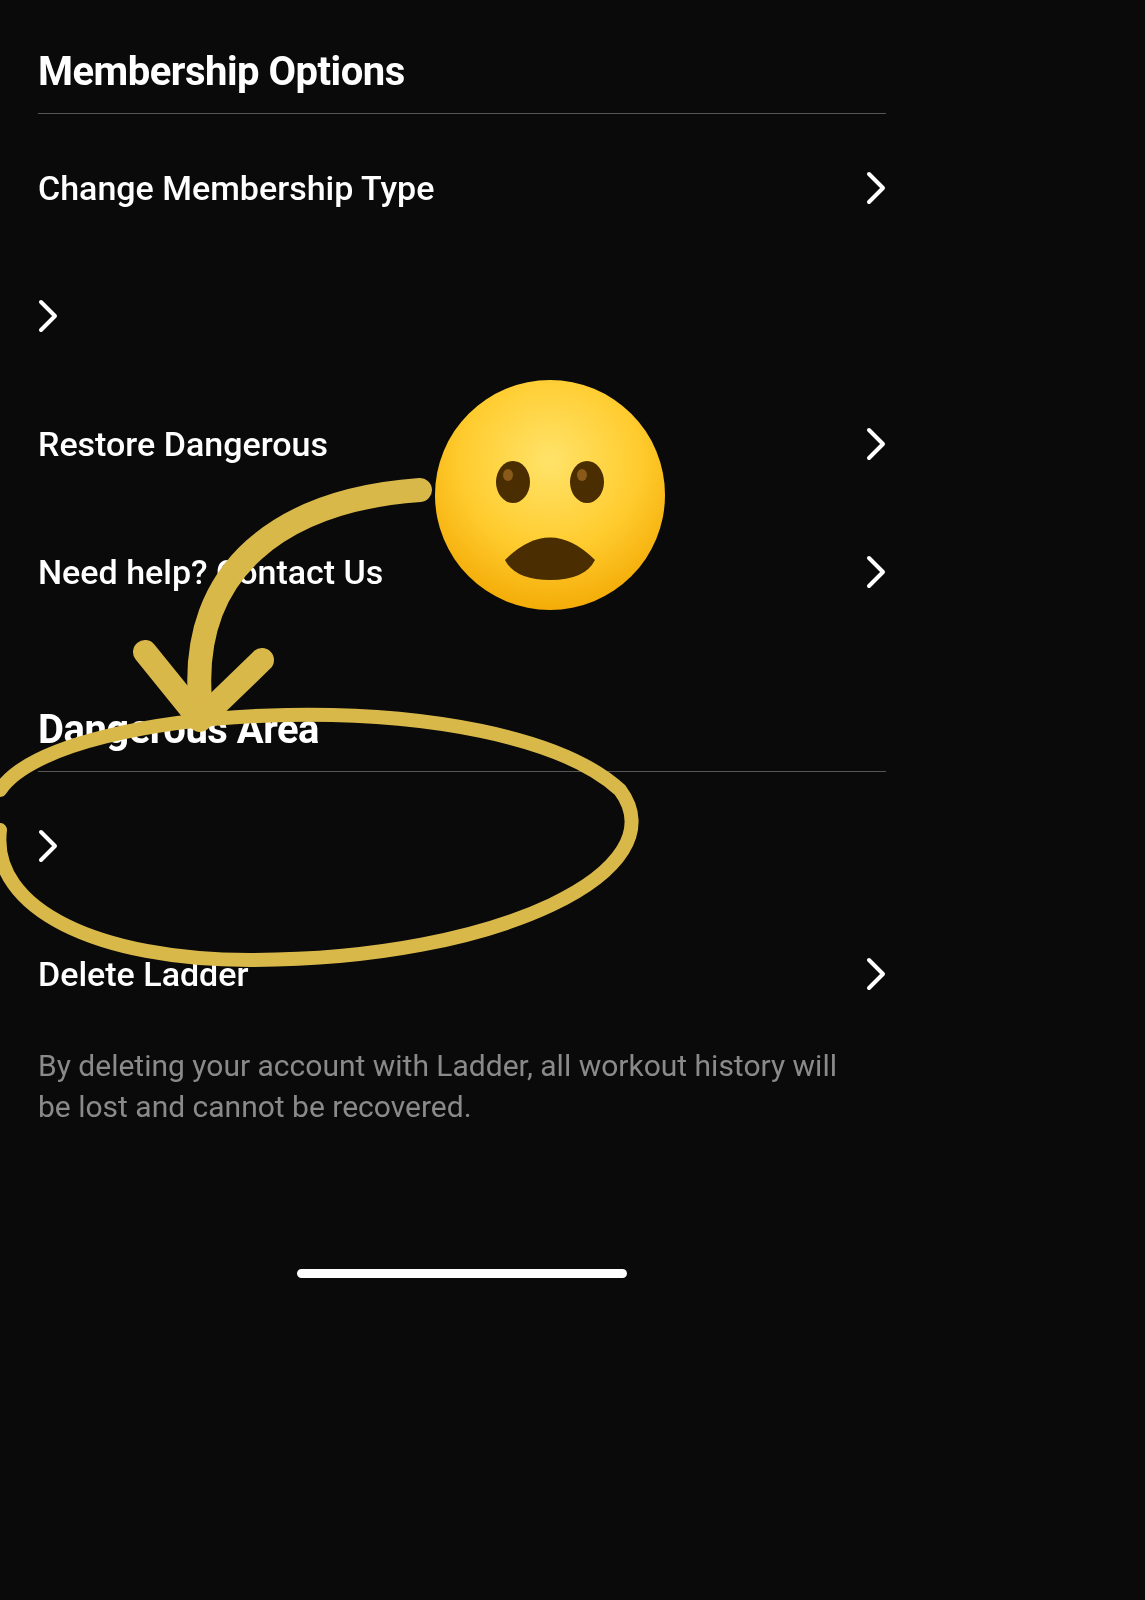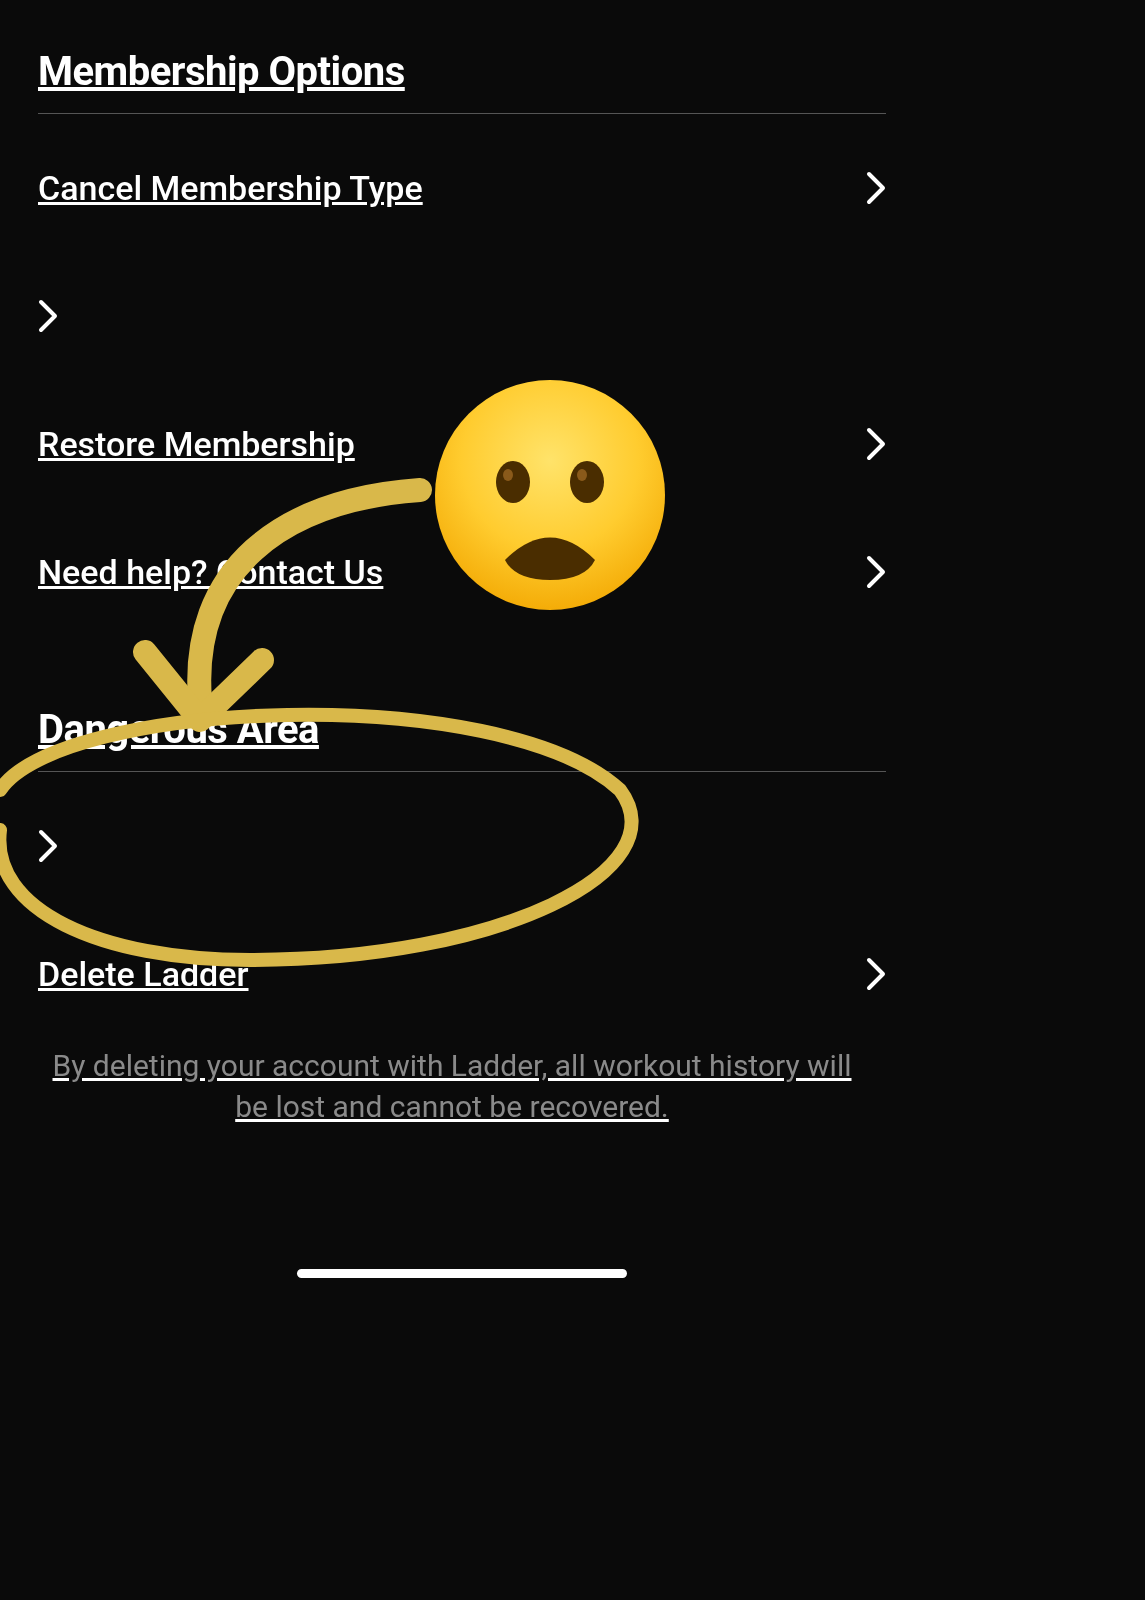--- a/index.html
+++ b/index.html
@@ -7,21 +7,20 @@
     background: #0a0a0a;
     color: #fff;
     font-family: -apple-system, BlinkMacSystemFont, "Segoe UI", Roboto, Helvetica, Arial, sans-serif;
     width: 924px;
     height: 1292px;
     position: relative;
     overflow: hidden;
   }
   .screen {
     padding: 48px 38px 0 38px;
-    text-decoration: underline;
   }
   .section-header {
     font-size: 40px;
     font-weight: 700;
     letter-spacing: -0.5px;
     margin-bottom: 18px;
   }
   .divider {
     border: none;
     border-top: 1px solid #555;
@@ -39,21 +38,20 @@
     color: #fff;
   }
   .chevron svg { display:block; }
   .section-gap { height: 70px; }
   .footnote {
     font-size: 30px;
     color: #8a8a8a;
     line-height: 1.35;
     margin-top: 8px;
     padding-right: 20px;
-    text-align: center;
   }
   .home-indicator {
     position: absolute;
     bottom: 14px;
     left: 50%;
     transform: translateX(-50%);
     width: 330px;
     height: 9px;
     background: #fff;
     border-radius: 10px;
@@ -67,38 +65,38 @@
 </head>
 <body>
 
 <div class="screen">
 
   <div>
     <h2 class="section-header">Membership Options</h2>
     <hr class="divider">
 
     <div class="row">
-      <span class="row-label">Cancel Membership Type</span>
+      <span class="row-label">Change Membership Type</span>
       <span class="chevron">
         <svg width="20" height="34" viewBox="0 0 20 34">
             <path d="M3 3 L17 17 L3 31" stroke="#fff" stroke-width="4" fill="none" stroke-linecap="round" stroke-linejoin="round"></path>
           </svg>
       </span>
     </div>
 
     <div class="row">
       <span class="chevron">
         <svg width="20" height="34" viewBox="0 0 20 34">
             <path d="M3 3 L17 17 L3 31" stroke="#fff" stroke-width="4" fill="none" stroke-linecap="round" stroke-linejoin="round"></path>
           </svg>
       </span>
     </div>
 
     <div class="row">
-      <span class="row-label">Restore Membership</span>
+      <span class="row-label">Restore Dangerous</span>
       <span class="chevron">
         <svg width="20" height="34" viewBox="0 0 20 34">
             <path d="M3 3 L17 17 L3 31" stroke="#fff" stroke-width="4" fill="none" stroke-linecap="round" stroke-linejoin="round"></path>
           </svg>
       </span>
     </div>
 
     <div class="row">
       <span class="row-label">Need help? Contact Us</span>
       <span class="chevron">

